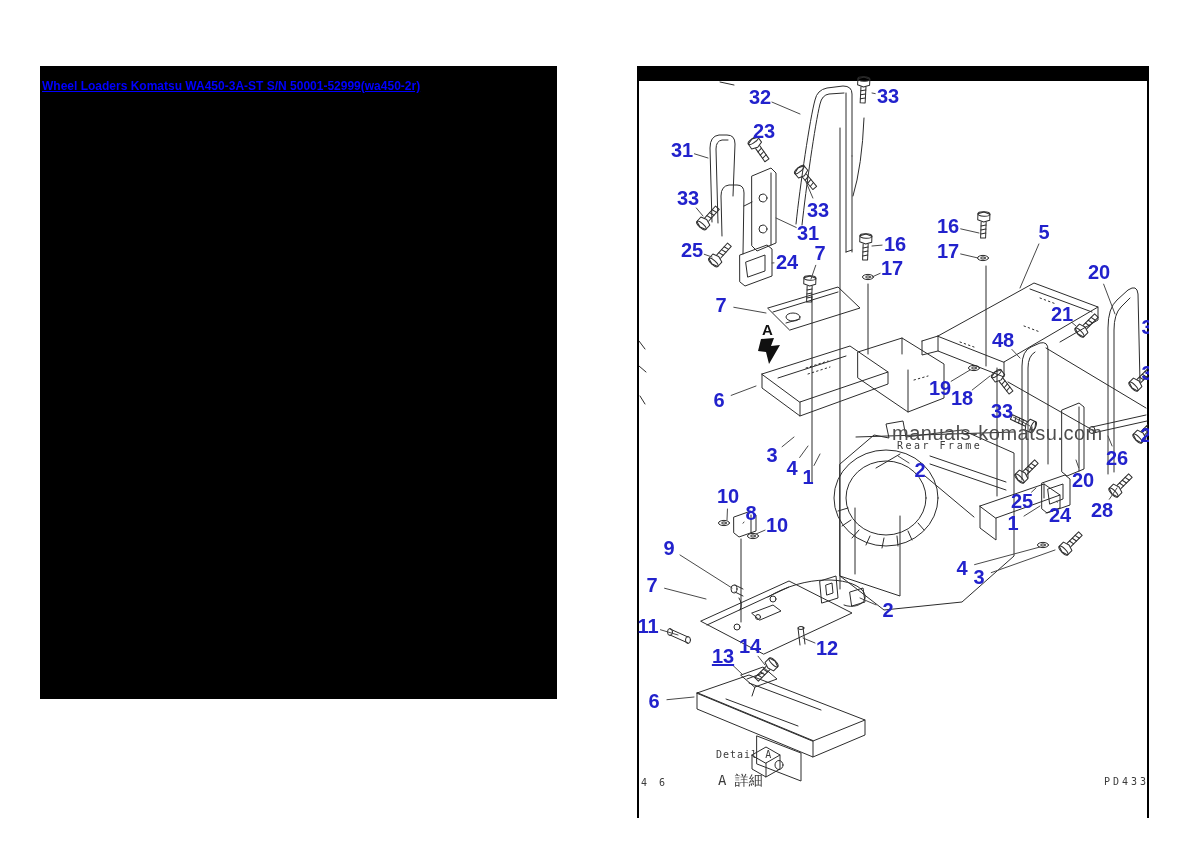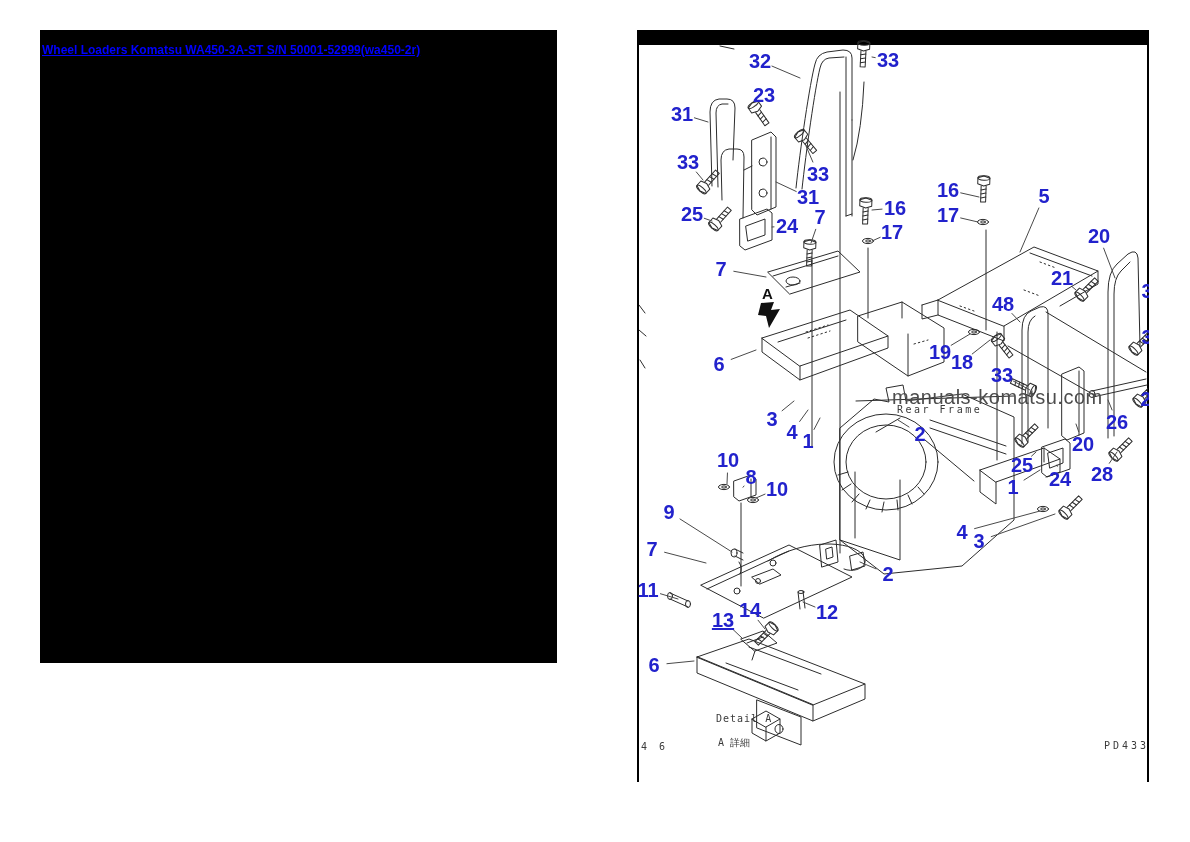--- a/index.html
+++ b/index.html
@@ -1,17 +1,17 @@
 <!DOCTYPE html>
 <html style="--blue: #2222cc; --link: #0000ff; --line: #2c2c2c; --leader: #4a4a4a; --watermark: #4d4d4d;"><head>
 <meta charset="utf-8">
 <style>
   html,body{margin:0;padding:0;background:#fff;}
   .canvas{position:relative;width:1190px;height:782px;background:#fff;overflow:hidden;
-          font-family:"Liberation Sans",sans-serif;}
+          font-family:"Liberation Sans",sans-serif;margin-top:36px;}
   .black-panel{position:absolute;left:40px;top:30px;width:517px;height:633px;background:#000;}
   .model-link{position:absolute;left:2px;top:13px;font:bold 12px "Liberation Sans",sans-serif;
               color:var(--link,#0000ff);text-decoration:underline;white-space:nowrap;cursor:pointer;}
   .page{position:absolute;left:637px;top:30px;width:512px;height:767px;background:#fff;
         border-left:2px solid #000;border-right:2px solid #000;box-sizing:border-box;overflow:hidden;}
   .page-topbar{position:absolute;left:0;top:0;width:100%;height:15px;background:#000;}
   svg.art{position:absolute;left:0;top:0;z-index:3;}
   .art path,.art ellipse,.art circle,.art line,.art polygon.o{fill:none;stroke:var(--line,#2c2c2c);
         stroke-width:1;stroke-linecap:round;stroke-linejoin:round;}
   .art .leader{stroke:var(--leader,#4a4a4a);stroke-width:1;}
@@ -251,21 +251,21 @@
           <line class="leader" x1="732.4373848907758" y1="628.9406804228402" x2="742" y2="638"></line>
           <line class="leader" x1="666.9354834727299" y1="663.706451652727" x2="694" y2="661"></line>
         </g>
     </g>
   </svg>
 
   <div class="label watermark" style="left:892px;top:386px;">manuals-komatsu.com</div>
   <div class="label dotmatrix" style="left:897px;top:404px;letter-spacing:2.5px;">Rear Frame</div>
   <div class="label marker-a" style="left:762px;top:285px;">A</div>
   <div class="label dotmatrix" style="left:641px;top:741px;letter-spacing:3px;">4 6</div>
-  <div class="label dotmatrix" style="left:718px;top:736px;font-size:10px;">A 詳細</div>
+  <div class="label dotmatrix" style="left:718px;top:736px;font-size:14px;">A 詳細</div>
   <div class="label dotmatrix" style="left:716px;top:713px;letter-spacing:1px;">Detail A</div>
   <div class="label dotmatrix" style="left:1104px;top:740px;letter-spacing:3px;">PD433</div>
 
   <div class="callout-layer">
       <span class="callout" style="left: 123px; top: 31px;">32</span>
       <span class="callout" style="left: 251px; top: 30px;">33</span>
       <span class="callout" style="left: 127px; top: 65px;">23</span>
       <span class="callout" style="left: 45px; top: 84px;">31</span>
       <span class="callout" style="left: 51px; top: 132px;">33</span>
       <span class="callout" style="left: 181px; top: 144px;">33</span>

